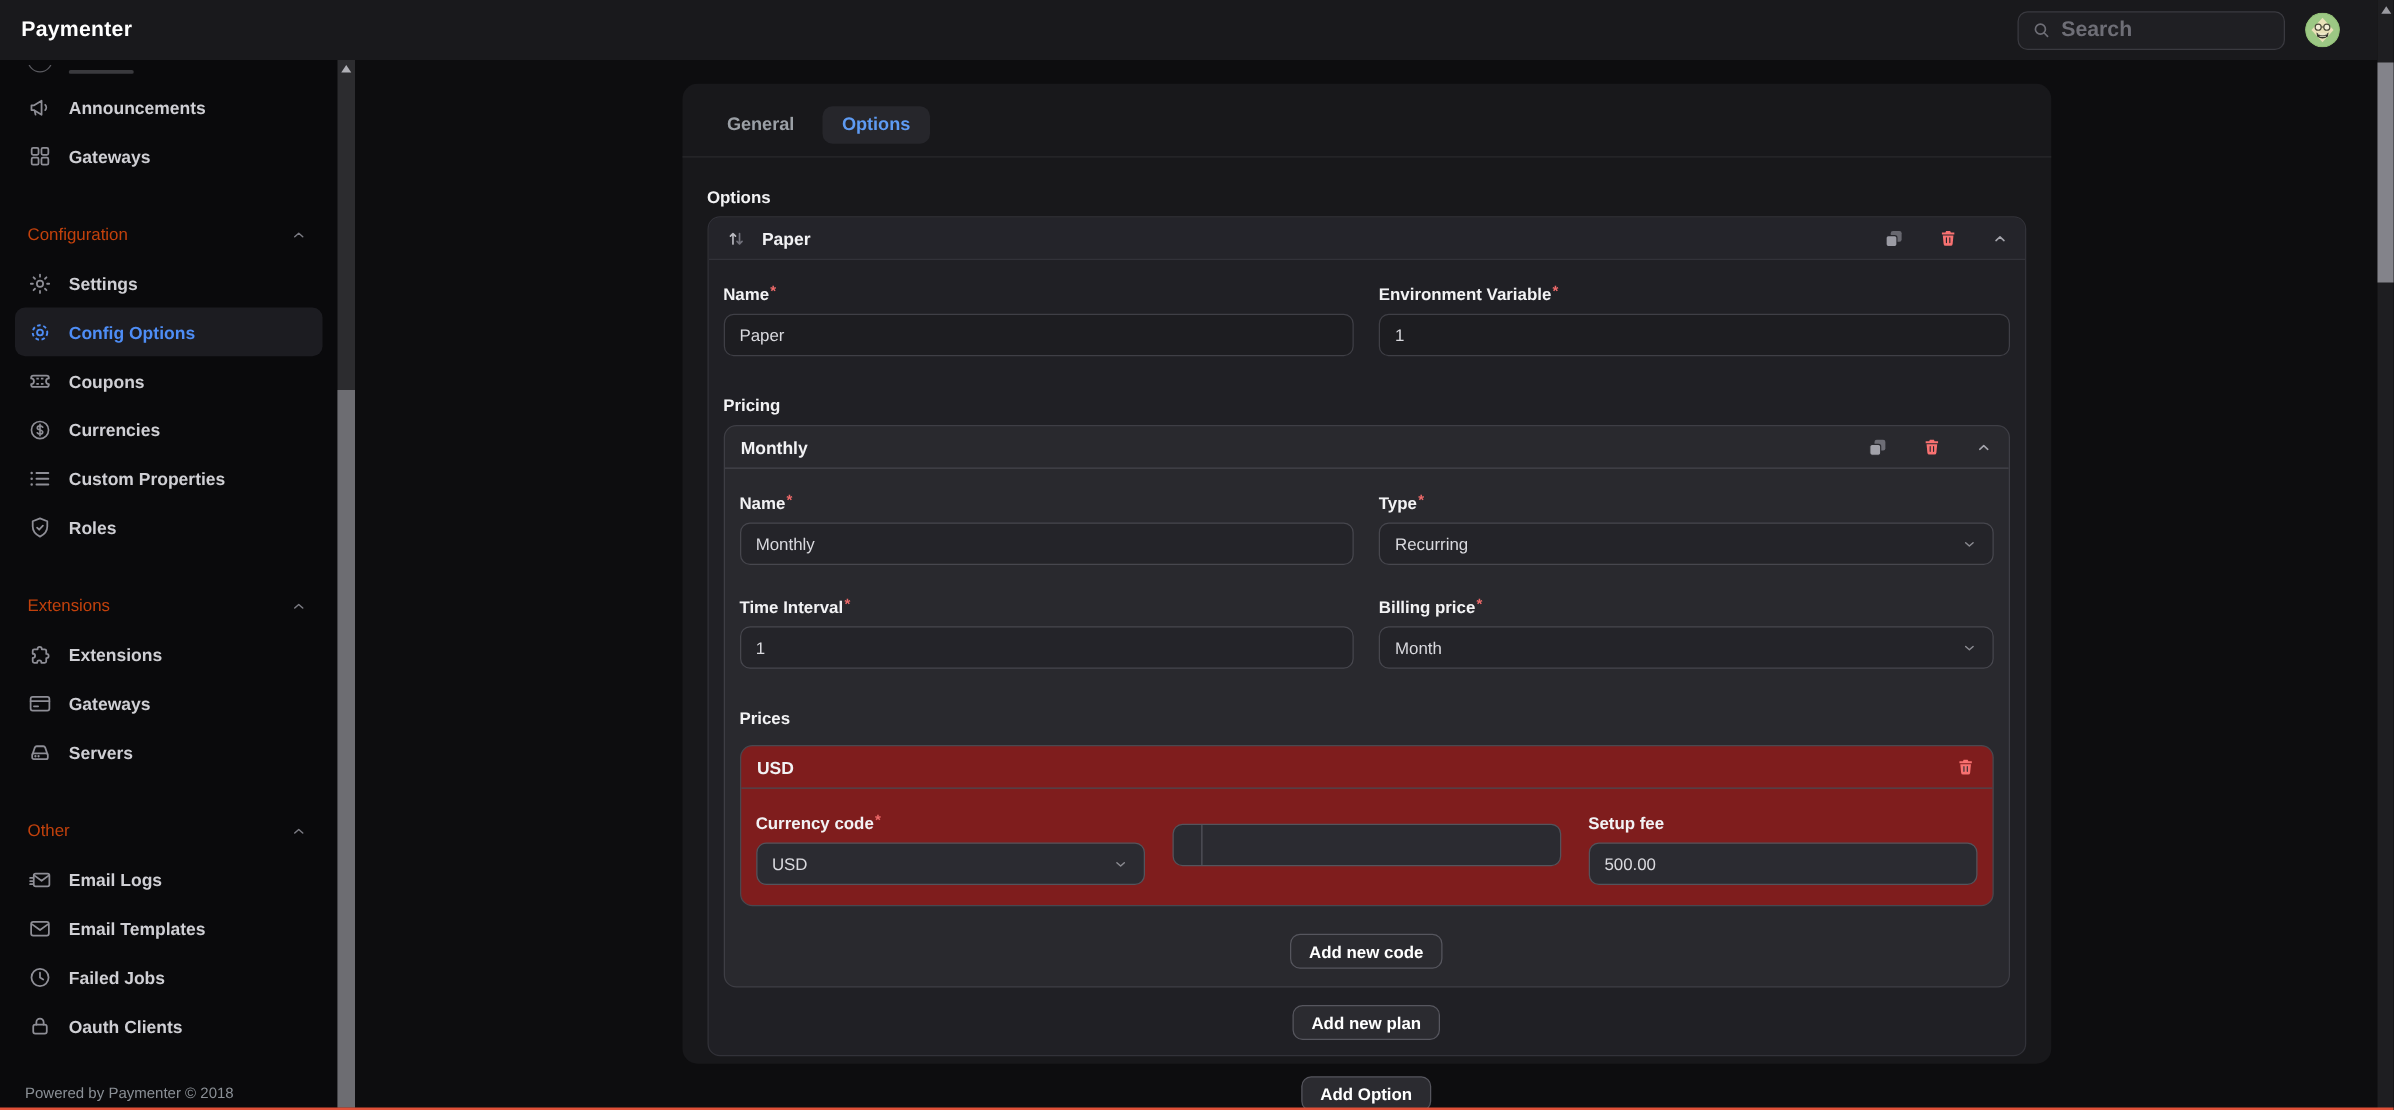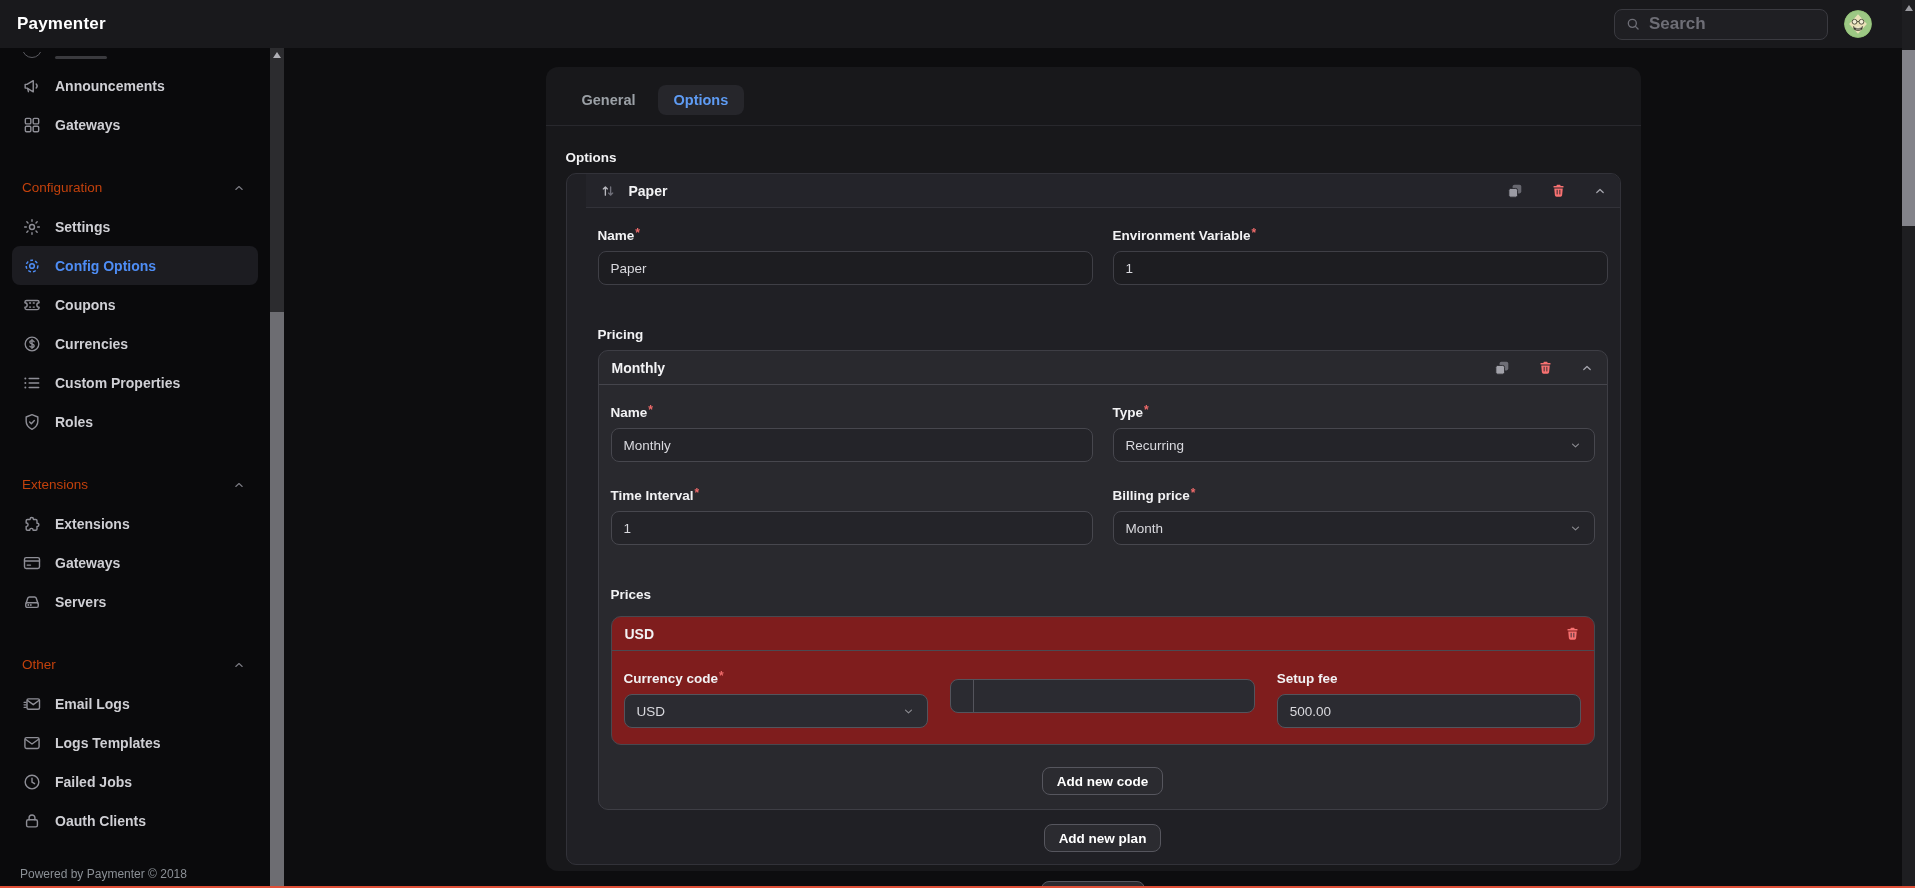--- a/index.html
+++ b/index.html
@@ -42,21 +42,21 @@
   
   .content { position:absolute; left:284px; top:48px; right:13px; bottom:0; background:#0d0d0f; }
   .card { width:1095px; margin:19px auto 0; background:#18181b; border-radius:12px; padding:10px 20px 6px; }
   .tabbar { display:flex; align-items:center; gap:6px; margin:0 -20px; padding:8px 20px 10px; border-bottom:1px solid #28282d; }
   .tab { font-size:14.5px; font-weight:600; color:#9ba0a6; padding:7px 16px; border-radius:8px; cursor:pointer; }
   .tab.active { background:#26262b; color:#5e9bf3; }
   .sec-title { font-size:13.5px; font-weight:700; color:#f2f2f4; }
   .mt-options { margin-top:24px; }
 
   
-  .opt-card { margin-top:8px; background:#202025; border:1px solid #323239; border-radius:10px; overflow:hidden;padding-left:19px; }
+  .opt-card { margin-top:8px; background:#202025; border:1px solid #323239; border-radius:10px; overflow:hidden; }
   .chead { display:flex; align-items:center; gap:12px; padding:0 13px; height:34px; font-weight:700; font-size:14px; color:#f2f2f4; }
   .opt-card > .chead { background:#24242a; border-bottom:1px solid #323239; }
   .chead .spacer { flex:1; }
   .chead .act { display:flex; align-items:center; cursor:pointer; margin-left:14px; }
   .opt-body { padding:20px 12px 12px; }
 
   .plan-card { margin-top:8px; background:#29292e; border:1px solid #3e3e45; border-radius:10px; overflow:hidden; }
   .plan-card > .chead { border-bottom:1px solid #45454c; }
   .plan-body { padding:20px 12px 14px; }
 
@@ -70,21 +70,21 @@
   .flabel { font-size:13.5px; font-weight:700; color:#f2f2f4; display:flex; align-items:flex-start; gap:1px; }
   .req { color:#ee6a6a; font-size:12px; line-height:1; margin-top:-1px; }
   .input { margin-top:8px; display:flex; align-items:center; height:34px; border-radius:8px; padding:0 12px; font-size:13.5px; color:#d9d9de; width:100%; background:#1d1d21; border:1px solid #3f3f46; }
   .input input { background:transparent; border:none; outline:none; color:#d9d9de; font-size:13.5px; width:100%; font-family:"Liberation Sans",sans-serif; }
   .lv3 { background:#242429; border-color:#47474e; }
   .lv4 { background:#2b2b31; border-color:#54545c; }
   .select { justify-content:space-between; cursor:pointer; }
   .select .chev { color:#8a8a90; }
   .prefix { color:#7c7c85; border-right:1px solid #54545c; padding-right:10px; margin-right:10px; align-self:stretch; display:flex; align-items:center; font-size:13px; }
   .mt-row { margin-top:26px; }
-  .mt-sec { margin-top:42px; }
+  .mt-sec { margin-top:32px; }
 
   .btn-row { display:flex; justify-content:center; }
   .btn { height:28px; padding:0 14px; border-radius:8px; background:#2b2b30; border:1px solid #56565e; color:#ffffff; font-weight:700; font-size:13.5px; display:inline-flex; align-items:center; cursor:pointer; font-family:"Liberation Sans",sans-serif; }
   .mt-addprice { margin-top:22px; }
   .mt-addplan { margin-top:14px; }
   .mt-addopt { margin-top:10px; }
 
   
   .footer { position:absolute; left:20px; bottom:7px; color:#8b9096; font-size:12px; z-index:35; }
   .bottom-line { position:absolute; left:0; right:0; bottom:0; height:2px; background:#e05038; z-index:50; }
@@ -265,21 +265,21 @@
         </span>
       <span>Email Logs</span>
     </div>
     <div class="sb-item">
       <span class="ic">
           <svg width="20" height="20" viewBox="0 0 24 24" fill="none" stroke="currentColor" stroke-width="1.7" stroke-linecap="round" stroke-linejoin="round">
             <rect x="3.5" y="5.5" width="17" height="13" rx="2"></rect>
             <path d="m4.5 7.8 7.5 5.4 7.5-5.4"></path>
           </svg>
         </span>
-      <span>Logs Templates</span>
+      <span>Email Templates</span>
     </div>
     <div class="sb-item">
       <span class="ic">
           <svg width="20" height="20" viewBox="0 0 24 24" fill="none" stroke="currentColor" stroke-width="1.7" stroke-linecap="round">
             <circle cx="12" cy="12" r="8.2"></circle>
             <path d="M12 7.4V12l3.1 2"></path>
           </svg>
         </span>
       <span>Failed Jobs</span>
     </div>

